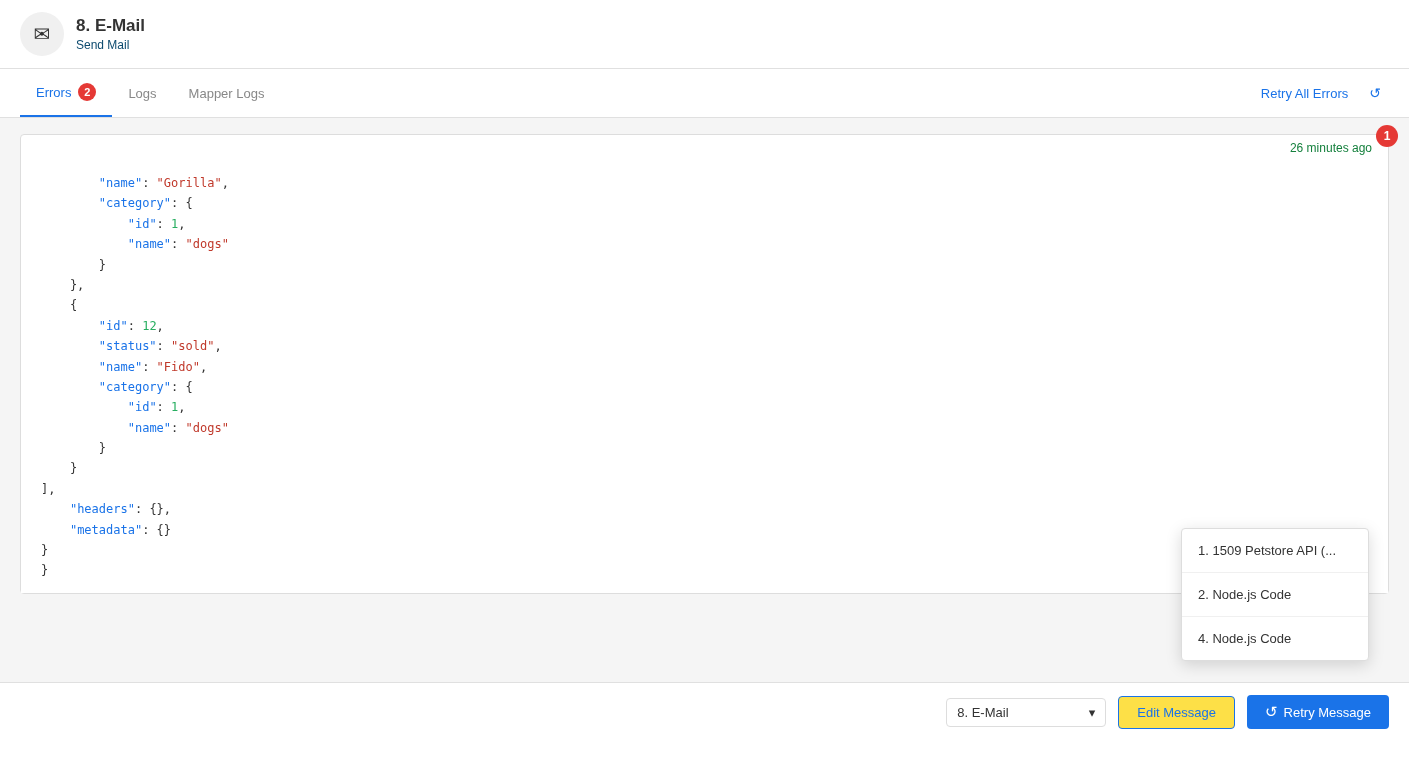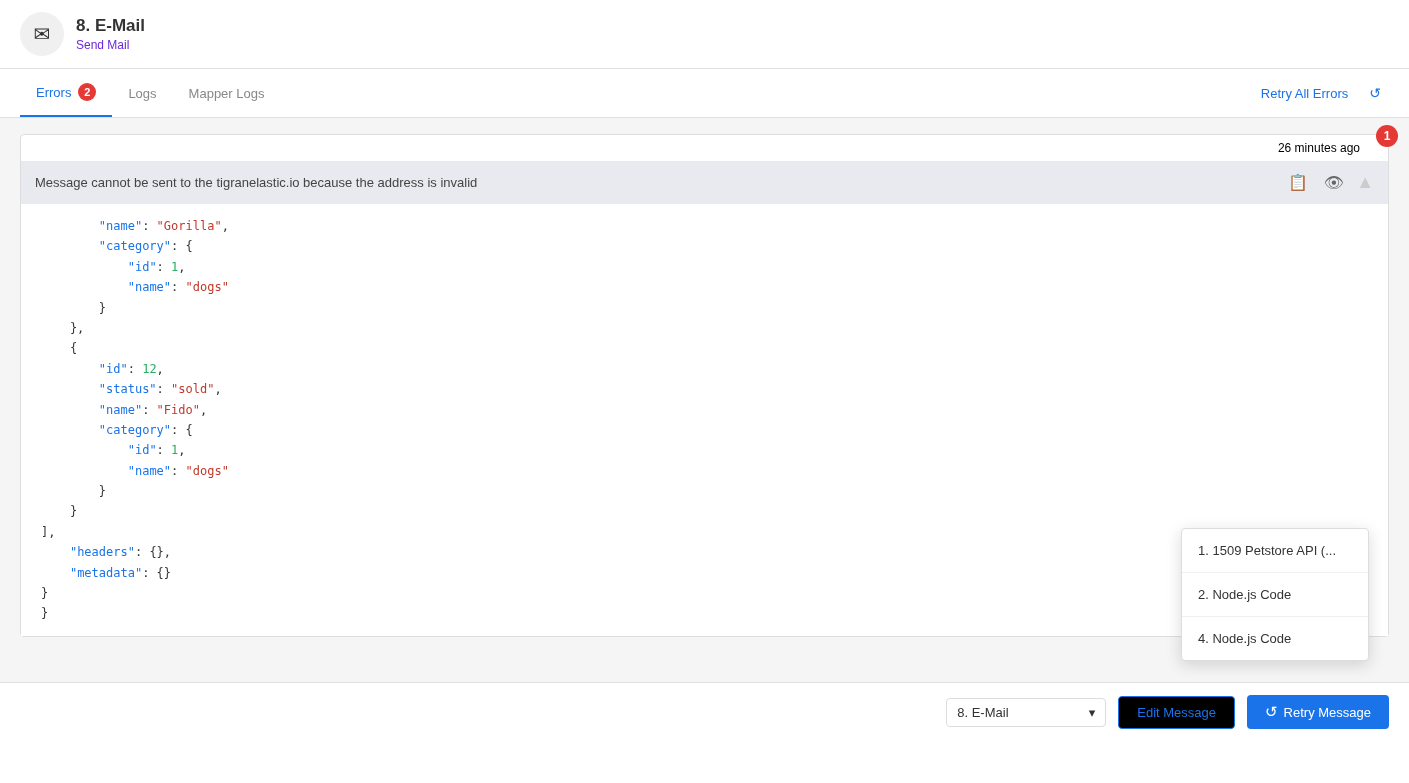--- a/index.html
+++ b/index.html
@@ -22,21 +22,21 @@
       margin-right: 12px;
       font-size: 20px;
     }
     .app-header-title {
       font-size: 17px;
       font-weight: bold;
       color: #333;
     }
     .app-header-subtitle {
       font-size: 12px;
-      color: #6d28d9;
+      color: #0c4a6e;
       margin-top: 2px;
     }
 
     
     .tabs-bar {
       display: flex;
       align-items: center;
       padding: 0 20px;
       border-bottom: 1px solid #e0e0e0;
       position: relative;
@@ -96,22 +96,22 @@
       position: relative;
     }
     .error-card-header {
       display: flex;
       align-items: center;
       justify-content: flex-end;
       padding: 6px 12px;
     }
     .error-timestamp {
       font-size: 12px;
-      color: #000000;
-      margin-right: 16px;
+      color: #15803d;
+      margin-right: 4px;
     }
     .error-counter-badge {
       position: absolute;
       top: -10px;
       right: -10px;
       background: #e53935;
       color: white;
       border-radius: 50%;
       width: 22px;
       height: 22px;
@@ -208,21 +208,21 @@
       padding: 6px 10px;
       background: #fff;
       cursor: pointer;
       min-width: 160px;
       justify-content: space-between;
     }
     .select-container span { font-size: 13px; color: #333; }
     .chevron-down { color: #888; font-size: 12px; }
 
     .btn-edit {
-      background: #000000;
+      background: #fde047;
       border: 1px solid #1a73e8;
       color: #1a73e8;
       padding: 8px 18px;
       border-radius: 4px;
       cursor: pointer;
       font-size: 13px;
     }
 
     .btn-retry {
       background: #1a73e8;
@@ -277,32 +277,20 @@
 
 <div class="main-content">
 
   <div class="error-card" style="margin-bottom: 80px;">
 
     <div class="error-card-header" style="position:relative;">
       <span class="error-counter-badge">1</span>
       <span class="error-timestamp">26 minutes ago</span>
     </div>
 
-    <div class="error-message-bar">
-      <span>Message cannot be sent to the tigranelastic.io because the address is invalid</span>
-      <div class="error-message-actions">
-        <button class="icon-btn" title="Copy">
-          <span>📋</span>
-        </button>
-        <button class="icon-btn" title="View">
-          <span>👁</span>
-        </button>
-        <span style="color:#ccc; font-size:18px;">▲</span>
-      </div>
-    </div>
 
     <div class="json-content">
       <pre style="font-family:monospace; font-size:12px; line-height:1.7; color:#333;">        <span class="json-key">"name"</span>: <span class="json-string">"Gorilla"</span>,
         <span class="json-key">"category"</span>: {
             <span class="json-key">"id"</span>: <span class="json-number">1</span>,
             <span class="json-key">"name"</span>: <span class="json-string">"dogs"</span>
         }
     },
     {
         <span class="json-key">"id"</span>: <span class="json-number">12</span>,

